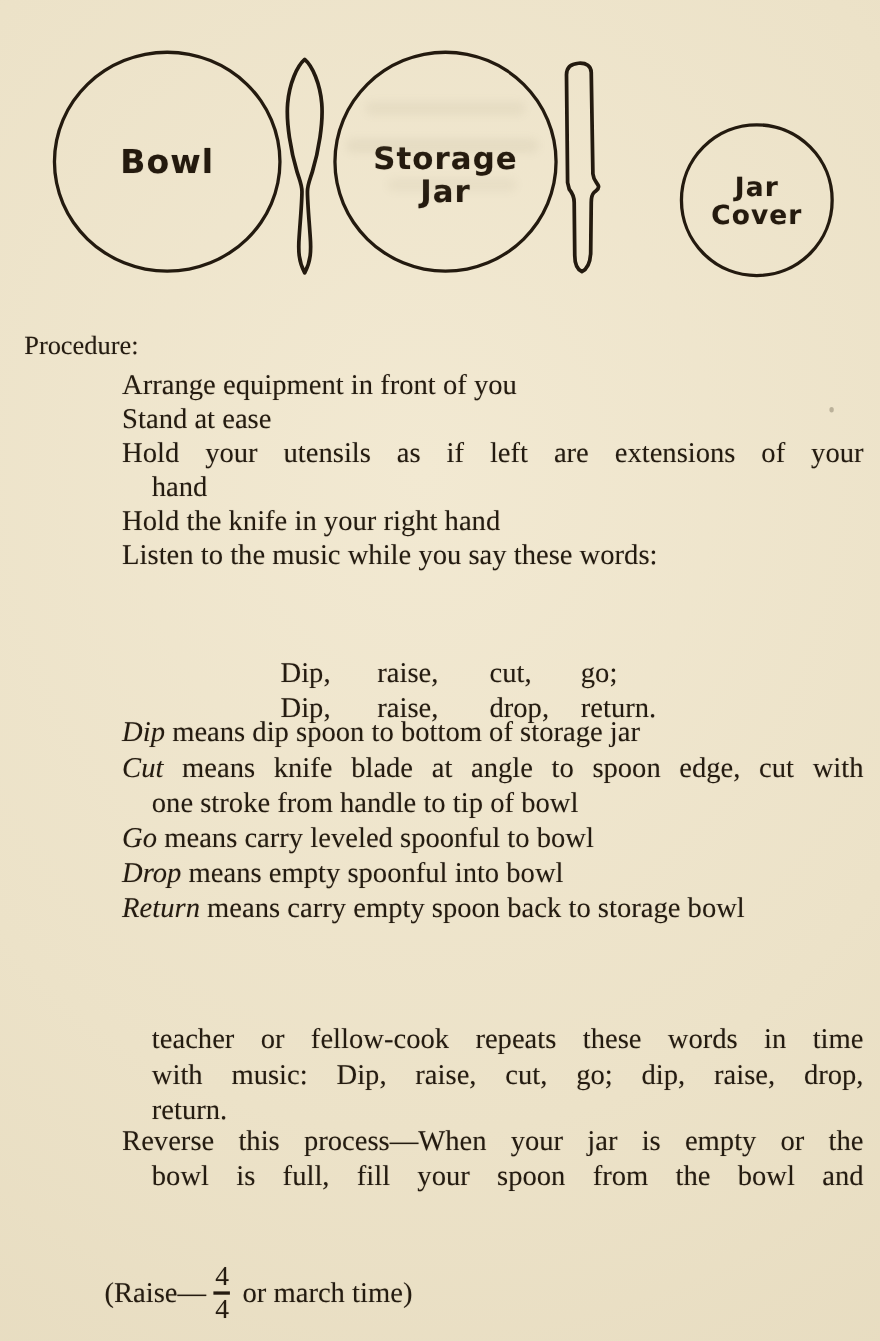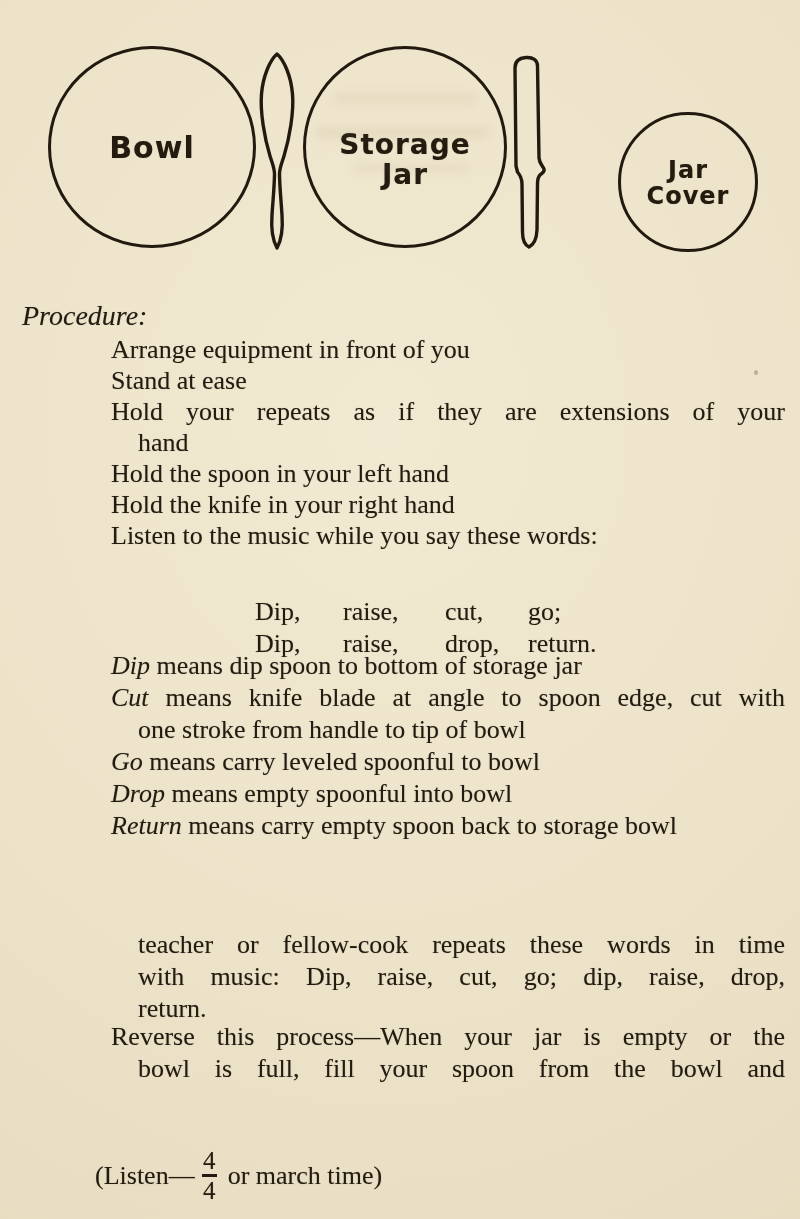--- a/index.html
+++ b/index.html
@@ -40,21 +40,21 @@
   .ghost { position:absolute; background:#8a8060; filter:blur(4px); border-radius:8px; pointer-events:none; }
   .g1 { left:332px; top:92px;  width:146px; height:13px; opacity:0.08; }
   .g2 { left:314px; top:126px; width:176px; height:13px; opacity:0.09; }
   .g3 { left:352px; top:162px; width:118px; height:12px; opacity:0.07; }
   .speck { position:absolute; left:754px; top:370px; width:4px; height:5px; border-radius:50%;
            background:#5c5440; opacity:0.35; }
 
   
   .heading {
     position:absolute; left:22px; top:300px;
-    font-style:italic; font-size:28px; line-height:31px;
+    font-size:24px; line-height:31px;
   }
   .textcol { position:absolute; left:111px; width:674px; }
   .steps { top:334px; }
   .line { font-size:26px; line-height:31px; white-space:nowrap; }
   .just { text-align:justify; text-align-last:justify; white-space:normal; }
   .cont { padding-left:27px; }
 
   .chant {
     position:absolute; left:255px; top:571px;
     display:grid; grid-template-columns:88px 102px 83px auto;
@@ -141,23 +141,22 @@
     <div class="ghost g3"></div>
   </div>
 
   <div class="speck"></div>
 
   <div class="heading">Procedure:</div>
 
   <div class="textcol steps">
     <div class="line">Arrange equipment in front of you</div>
     <div class="line">Stand at ease</div>
-    <div class="line just">Hold your repeats as if they are extensions of your</div>
+    <div class="line just">Hold your utensils as if left are extensions of your</div>
     <div class="line cont">hand</div>
-    <div class="line">Hold the spoon in your left hand</div>
     <div class="line">Hold the knife in your right hand</div>
     <div class="line">Listen to the music while you say these words:</div>
   </div>
 
   <div class="chant">
     <span>Dip,</span>
     <span>raise,</span>
     <span>cut,</span>
     <span>go;</span>
     <span>Dip,</span>
@@ -191,21 +190,21 @@
       <div class="line cont just">with music: Dip, raise, cut, go; dip, raise, drop,</div>
       <div class="line cont">return.</div>
     </div>
     <div class="para-reverse">
       <div class="line just">Reverse this process—When your jar is empty or the</div>
       <div class="line cont just">bowl is full, fill your spoon from the bowl and</div>
     </div>
   </div>
 
   <div class="music">
-    <span>(Listen—</span>
+    <span>(Raise—</span>
     <span class="frac">
       <span>4</span>
       <span class="bar"></span>
       <span>4</span>
     </span>
     <span>or march time)</span>
   </div>
 
 </div>
 

